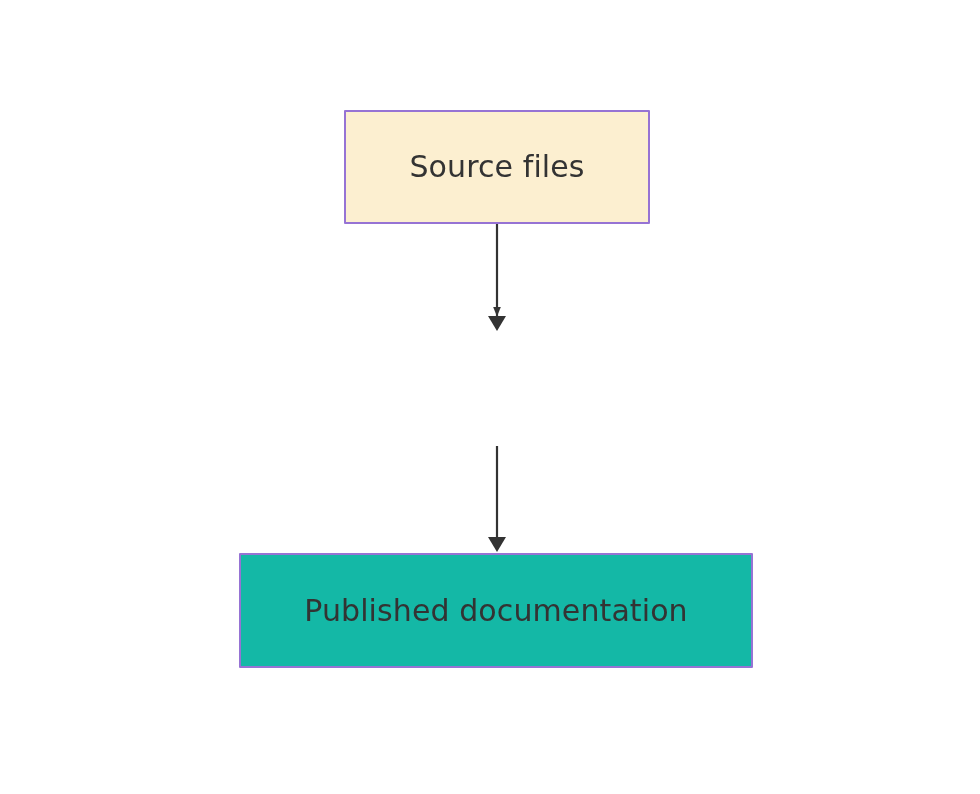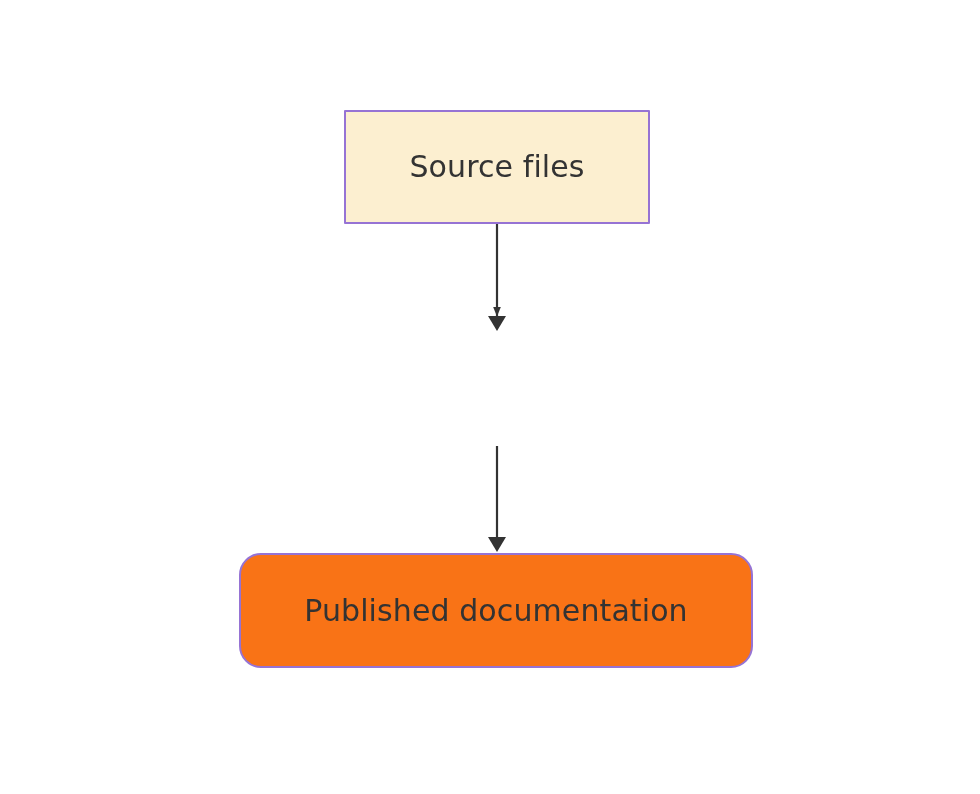--- a/index.html
+++ b/index.html
@@ -62,23 +62,22 @@
     width: 431px;
     height: 114px;
     background: #e2d5ec;
     border-color: #9673d4;
   }
   #node-published-documentation {
     left: 239px;
     top: 553px;
     width: 514px;
     height: 115px;
-    background: #f97316;
+    background: #14b8a6;
     border-color: #9673d4;
-    border-radius: 22px;
   }
 </style>
 </head>
 <body>
 
 <div id="diagram-canvas">
 
   <svg class="edge-layer" width="980" height="794" viewBox="0 0 980 794" xmlns="http://www.w3.org/2000/svg">
     <defs>
       <marker id="arrowhead-filled" markerWidth="10" markerHeight="8" refX="9.4" refY="4" orient="auto" markerUnits="userSpaceOnUse">

